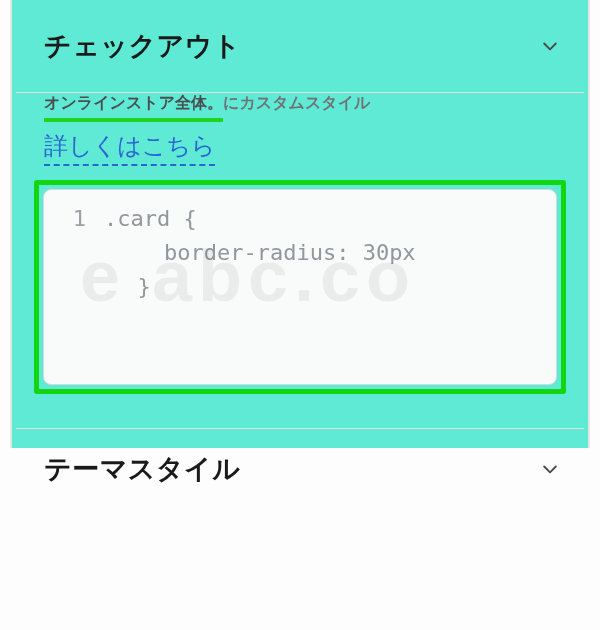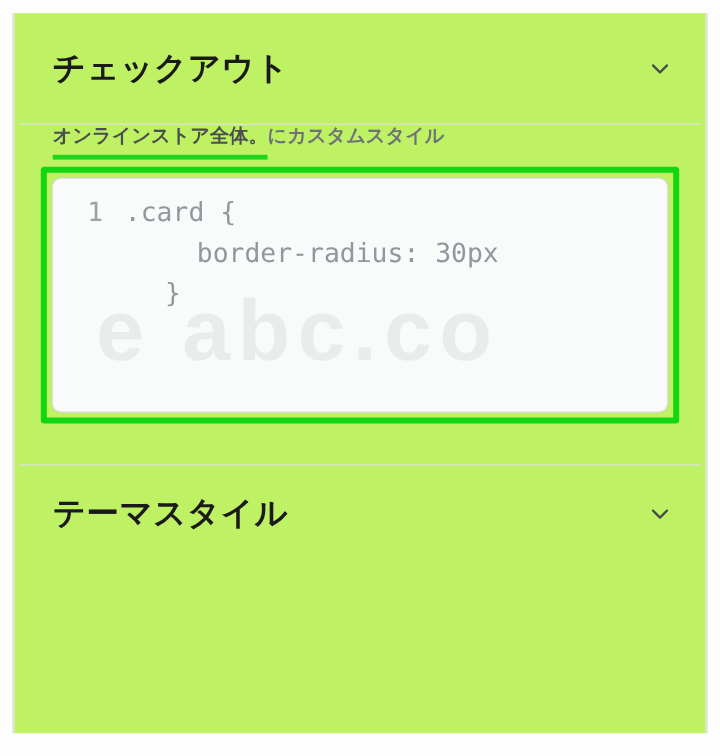--- a/index.html
+++ b/index.html
@@ -7,26 +7,26 @@
     padding: 0;
     width: 600px;
     height: 630px;
     font-family: -apple-system, BlinkMacSystemFont, "Hiragino Sans", "Hiragino Kaku Gothic ProN", Meiryo, sans-serif;
     background: #fdfdfd;
     color: #1a1a1a;
   }
   .panel {
     box-sizing: border-box;
     width: 580px;
-    margin: 11px auto;
+    margin: 0 auto;
     padding: 0 4px;
     border-left: 2px solid #e5e5e5;
     border-right: 2px solid #e5e5e5;
-    height: 600px;
-    background: #bef264;
+    height: 448px;
+    background: #5eead4;
   }
 
   
   .sect-row {
     display: flex;
     align-items: center;
     justify-content: space-between;
     padding: 28px 24px 28px 28px;
     cursor: pointer;
     user-select: none;
@@ -140,20 +140,21 @@
     </svg>
   </div>
 
   <hr class="divider">
 
 
   <div class="desc">
     <span class="under">オンラインストア全体。</span><span>にカスタムスタイル</span><br>
   </div>
 
+  <a href="#" class="learn-link">詳しくはこちら</a>
 
   <div class="code-outer">
     <div class="code-inner"><span class="gutter-num">1</span><span class="code-text">.card {
         border-radius: 30px
       }</span></div>
   </div>
 
   <hr class="divider" style="margin-top:34px">
 
   <div class="sect-row bottom-row" style="margin-top:0;padding-top:22px;padding-bottom:22px">

